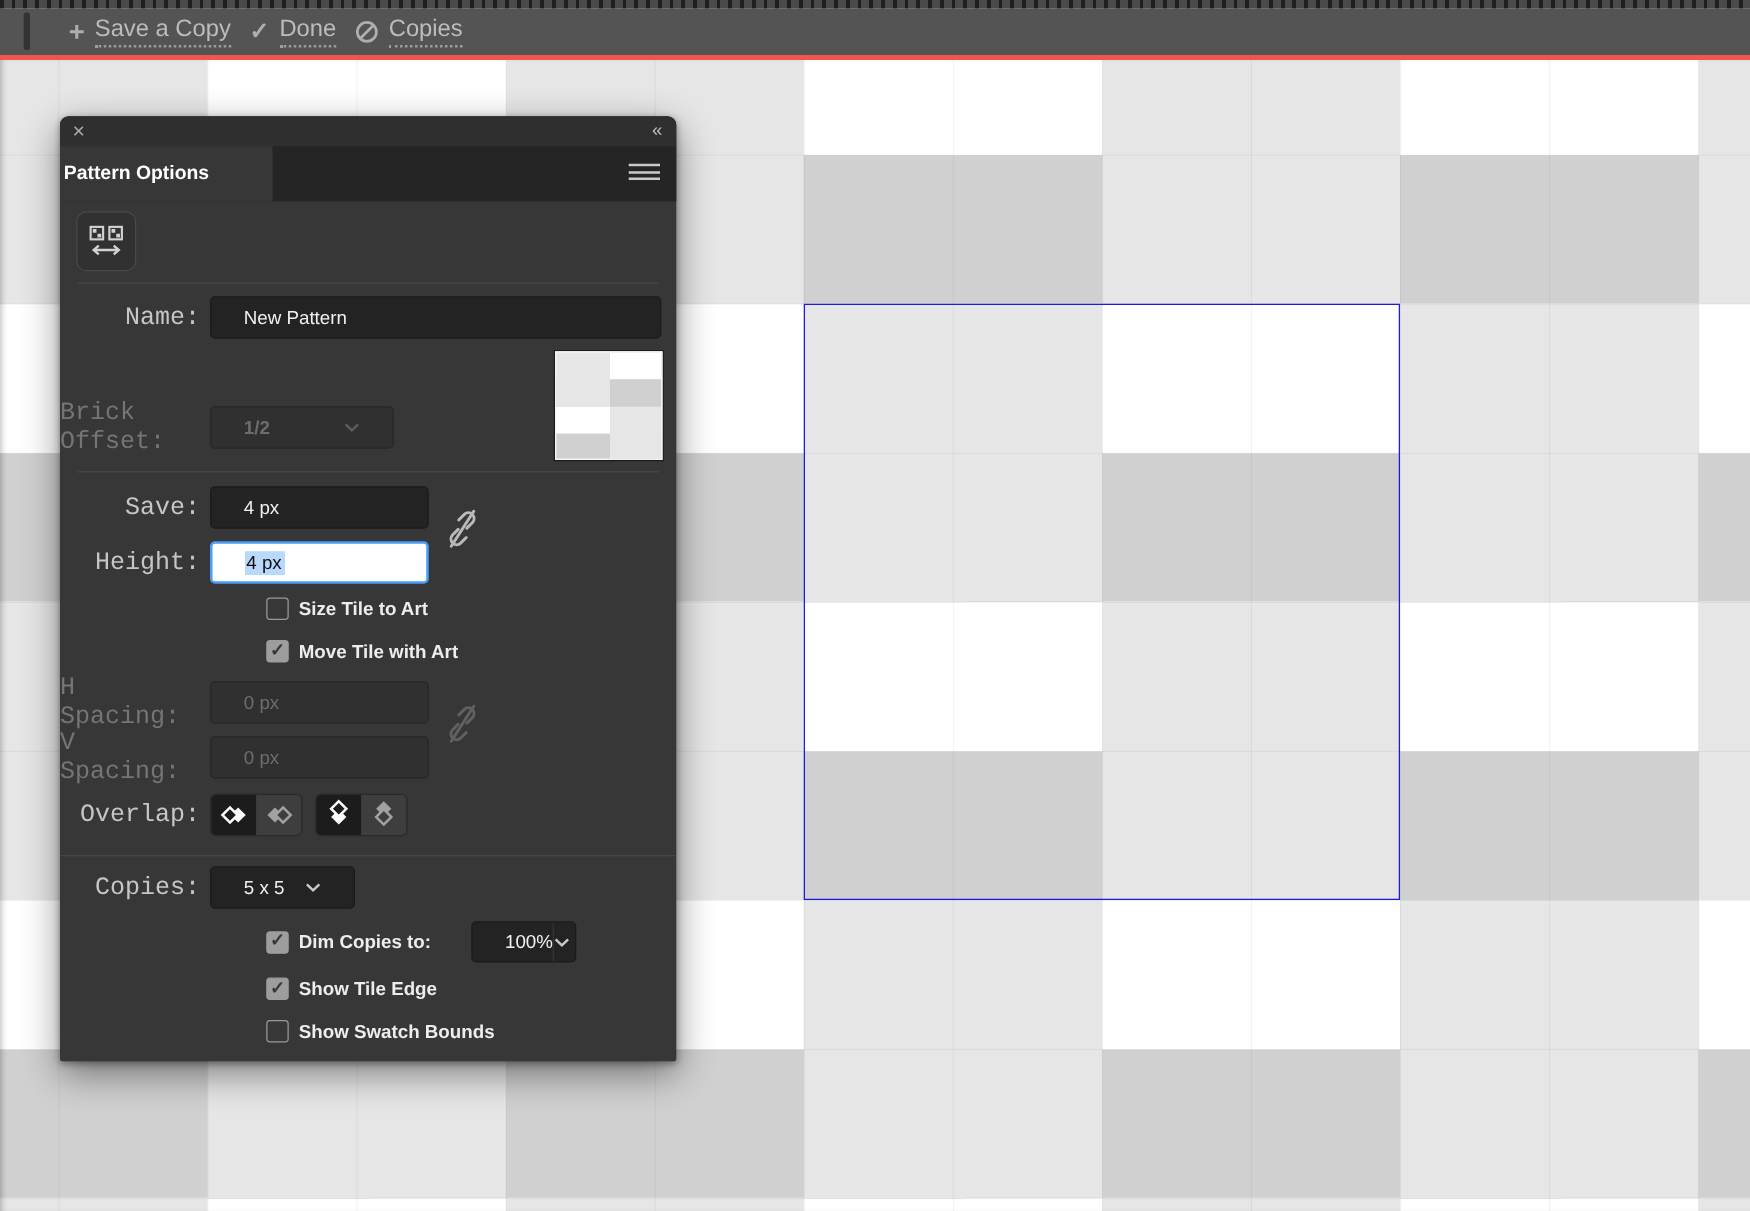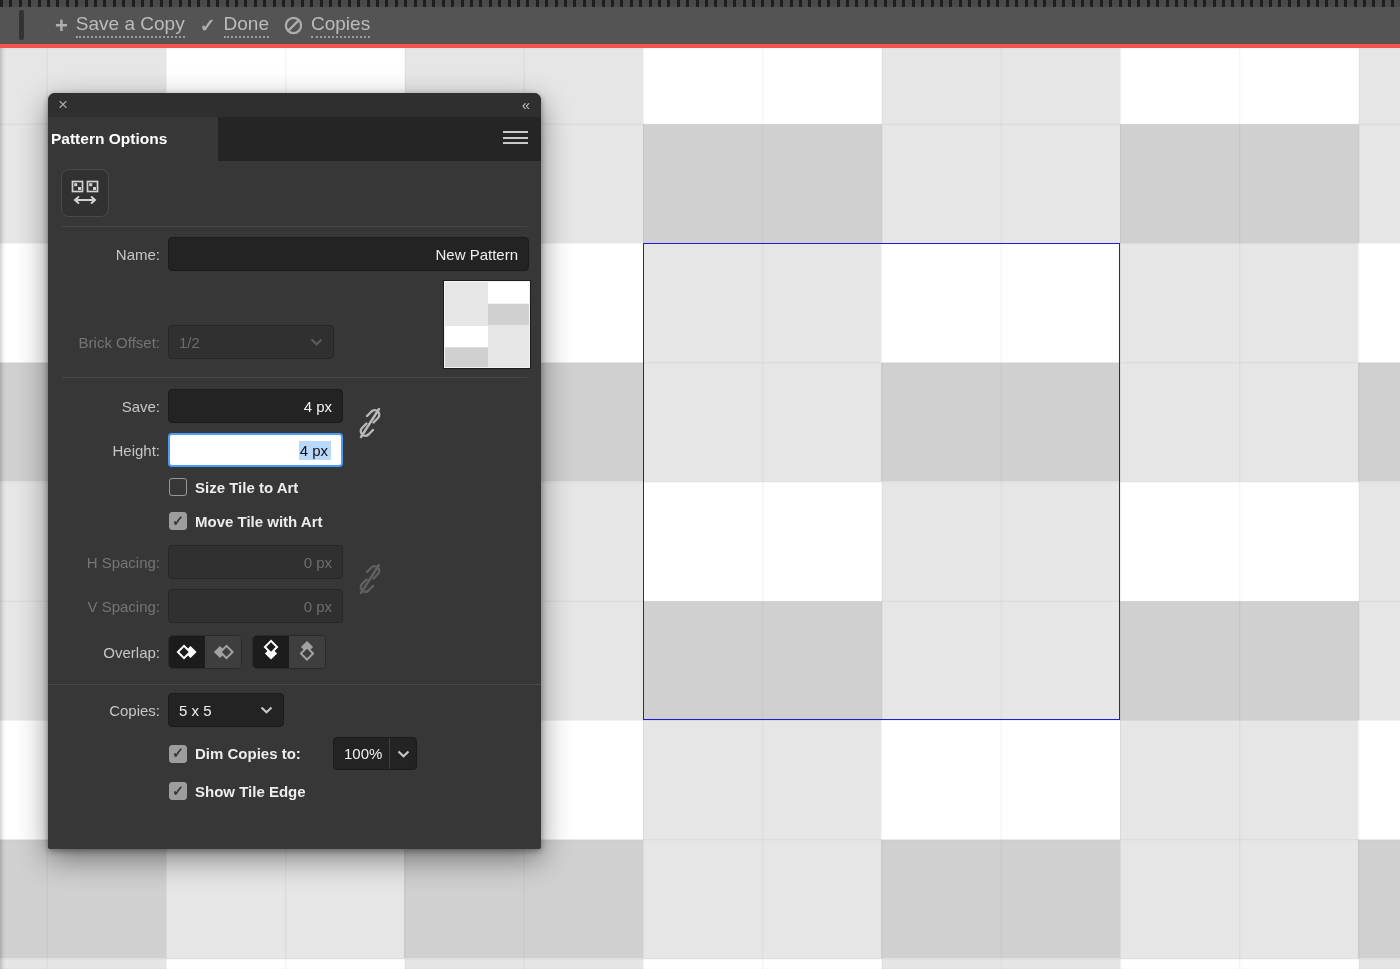--- a/index.html
+++ b/index.html
@@ -84,49 +84,49 @@
 
   .divider{position:absolute;height:1px;background:#484848;}
   .d1{left:14px;right:14px;top:133px;}
   .d2{left:14px;right:14px;top:284px;}
   .d3{left:0;right:0;top:591px;}
 
   .row{position:absolute;left:0;width:100%;}
   .lbl{
     position:absolute;left:0;top:0;width:112px;height:100%;
     display:flex;align-items:center;justify-content:flex-end;
-    color:#c6c6c6;font-size:15px;
+    color:#c6c6c6;font-size:20px;font-family:Liberation Mono, monospace;
   }
   .row.dis .lbl{color:#757575;}
 
   .field{
     position:absolute;top:0;height:34px;background:var(--field-bg,#232323);
     border:1px solid #1b1b1b;border-radius:4px;box-sizing:border-box;
-    display:flex;align-items:center;padding:0 10px;color:#f0f0f0;font-size:15px;justify-content:flex-end;
+    display:flex;align-items:center;padding:0 26px;color:#f0f0f0;font-size:15px;
   }
   .field.dis{background:#303030;border-color:#272727;color:#6d6d6d;}
   .field .chev{margin-left:auto;}
   .field.focus{
     background:#ffffff;border:2px solid var(--focus-blue,#4b9df8);color:#111111;
   }
   .sel-text{background:var(--selection-blue,#b8d8fc);padding:1px 3px 1px 1px;}
 
   .thumb{
     position:absolute;left:396px;top:188px;width:86px;height:87px;
     background-color:var(--pattern-white,#ffffff);
     background-image:
       conic-gradient(rgba(0,0,0,0) 0 25%, var(--pattern-light,#e6e6e6) 25% 50%, rgba(0,0,0,0) 50% 75%, var(--pattern-light,#e6e6e6) 75%),
       linear-gradient(180deg, var(--pattern-white,#ffffff) 0 50%, var(--pattern-medium,#d0d0d0) 50% 100%);
     background-size:86px 87px, 43px 43.5px;
     border:1.5px solid #f2f2f2;
     box-shadow:0 0 0 1px #1c1c1c;
     box-sizing:border-box;
   }
 
-  .cbrow{height:20px;display:flex;align-items:center;}
+  .cbrow{height:20px;display:flex;align-items:center;margin-left:44px;}
   .cb{
     width:18px;height:18px;border:1.6px solid #999999;border-radius:3px;
     box-sizing:border-box;margin-left:121px;flex:0 0 auto;
     display:flex;align-items:center;justify-content:center;background:transparent;
   }
   .cb .mark{display:none;}
   .cb.checked{background:#9d9d9d;border-color:#9d9d9d;}
   .cb.checked .mark{display:block;color:#373737;font-size:14.5px;font-weight:700;line-height:1;}
   .cb-label{margin-left:8px;color:#ededed;font-weight:600;font-size:15px;}
 
@@ -210,21 +210,21 @@
     <div class="field" style="left:120px;width:361px;">
       <span>New Pattern</span>
     </div>
   </div>
 
 
   <div class="thumb"></div>
 
   <div class="row dis" style="top:232px;height:34px;">
     <span class="lbl">Brick Offset:</span>
-    <div class="field dis" style="left:120px;width:166px;">
+    <div class="field dis" style="left:120px;width:147px;font-weight:bold;">
       <span>1/2</span>
       <svg class="chev" width="13" height="8" viewBox="0 0 13 8">
         <polyline points="1.5,1.5 6.5,6.3 11.5,1.5" fill="none" stroke="#5c5c5c" stroke-width="2"></polyline>
       </svg>
     </div>
   </div>
 
   <div class="divider d2"></div>
 
   <div class="row" style="top:296px;height:34px;">
@@ -342,14 +342,20 @@
     </div>
   </div>
 
   <div class="row cbrow" style="top:688px;">
     <div class="cb checked">
       <span class="mark">✓</span>
     </div>
     <span class="cb-label">Show Tile Edge</span>
   </div>
 
+  <div class="row cbrow" style="top:722px;">
+    <div class="cb">
+      
+    </div>
+    <span class="cb-label">Show Swatch Bounds</span>
+  </div>
 
 </div>
 
 </body></html>

